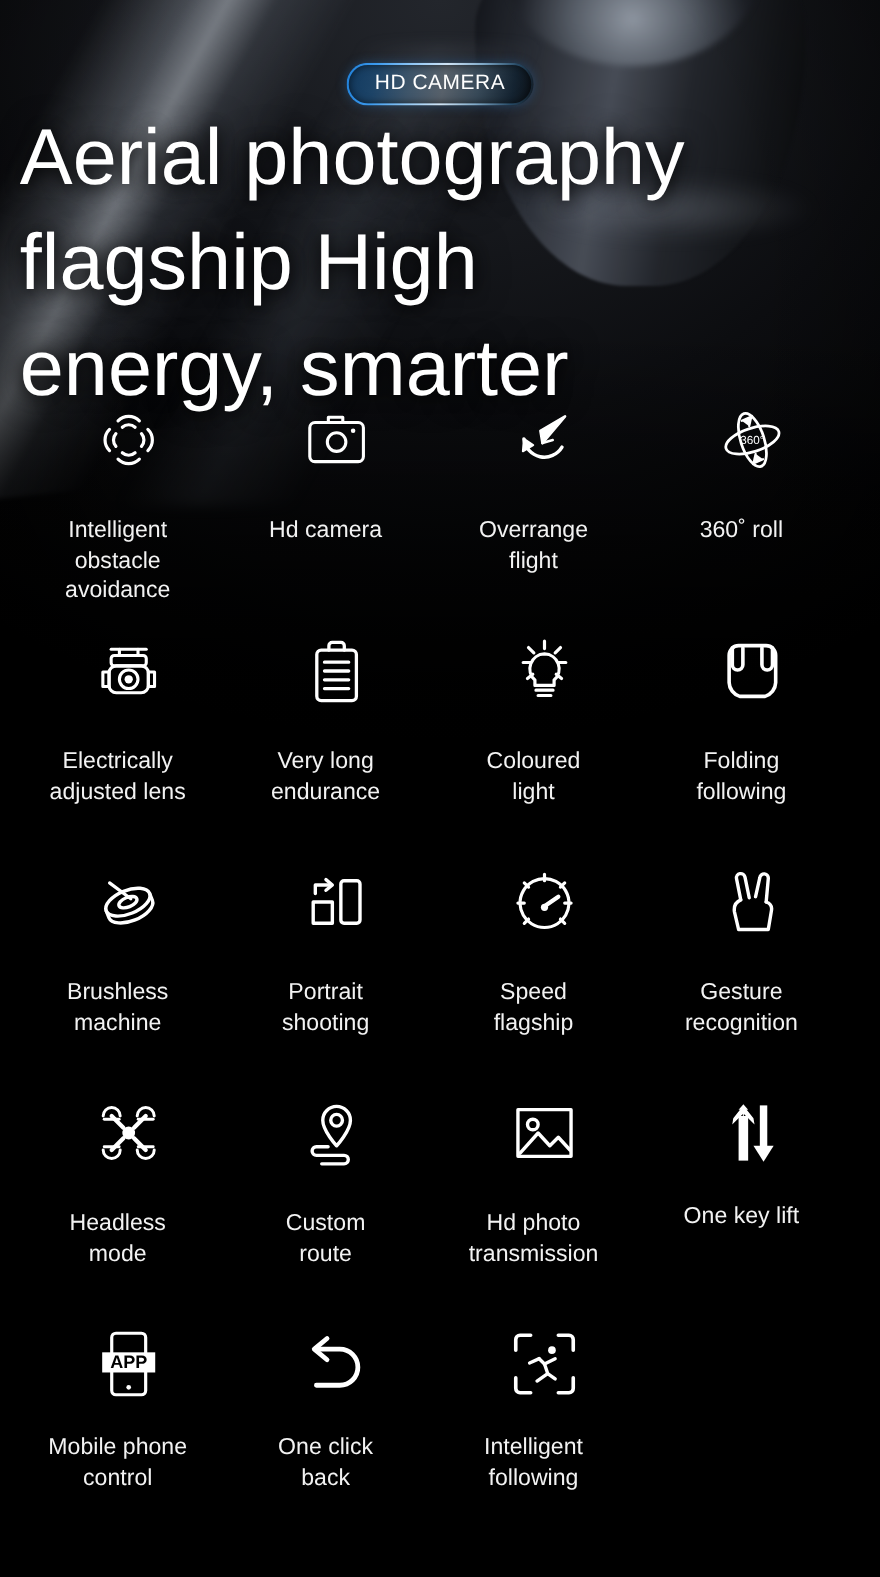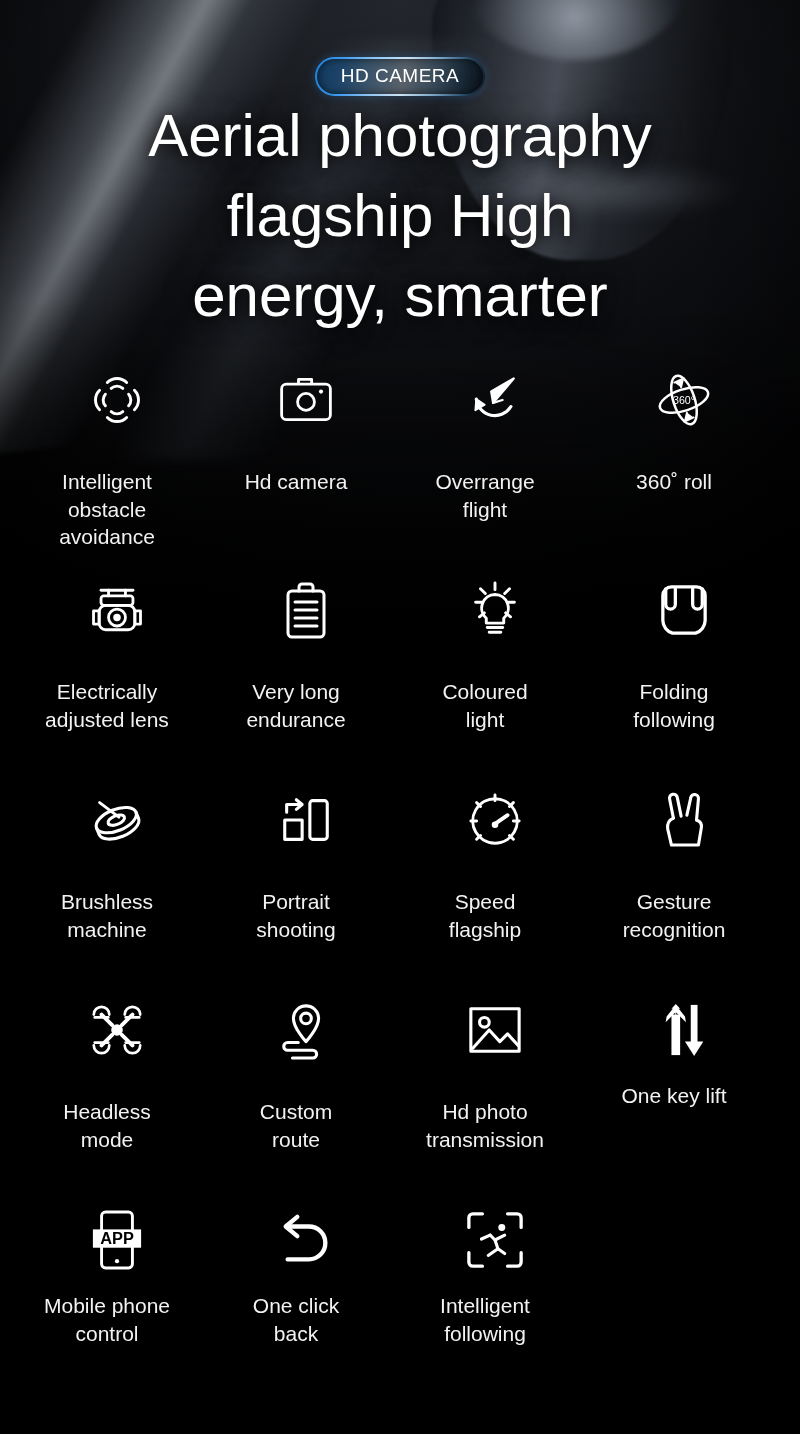--- a/index.html
+++ b/index.html
@@ -94,22 +94,21 @@
       linear-gradient(100deg, #1f7fd8 0%, #3d9bee 16%, #8fc6f4 34%, #cfe3f5 52%, #7fa9c8 70%, #274a66 88%, #101820 100%);
     background-origin: border-box;
     background-clip: padding-box, border-box;
     box-shadow: 0 0 10px rgba(40,120,200,.35), inset 0 0 8px rgba(0,0,0,.6);
     white-space: nowrap;
   }
 
   
   .headline {
     position:absolute; top:96px; left:0; right:0;
-    text-align:center;
-    font-size: 60px;
+    font-size: 72px;
     line-height: 1.33;
     font-weight: 400;
     color:#ffffff;
     text-shadow: 0 2px 14px rgba(0,0,0,.85), 0 0 30px rgba(0,0,0,.6);
     padding: 0 18px;
   }
   .headline .hl-line { display:block; }
 
   
   .grid {
@@ -135,21 +134,21 @@
   .cell .ico svg { display:block; }
   .cell .cap {
     margin-top: 28px;
     text-align:center;
     font-size: 21px;
     line-height: 1.32;
     color:#f2f2f2;
     max-width: 170px;
     white-space: pre-line;
   }
-  .row5 .cap { margin-top: 12px; }
+  .row5 .cap { margin-top: 22px; }
 </style>
 </head>
 <body>
 
 <div class="bg-root">
   <div class="bg-base"></div>
   <div class="bg-cyl"></div>
   <div class="bg-cyl-top"></div>
   <div class="bg-streak1"></div>
   <div class="bg-streak2"></div>

